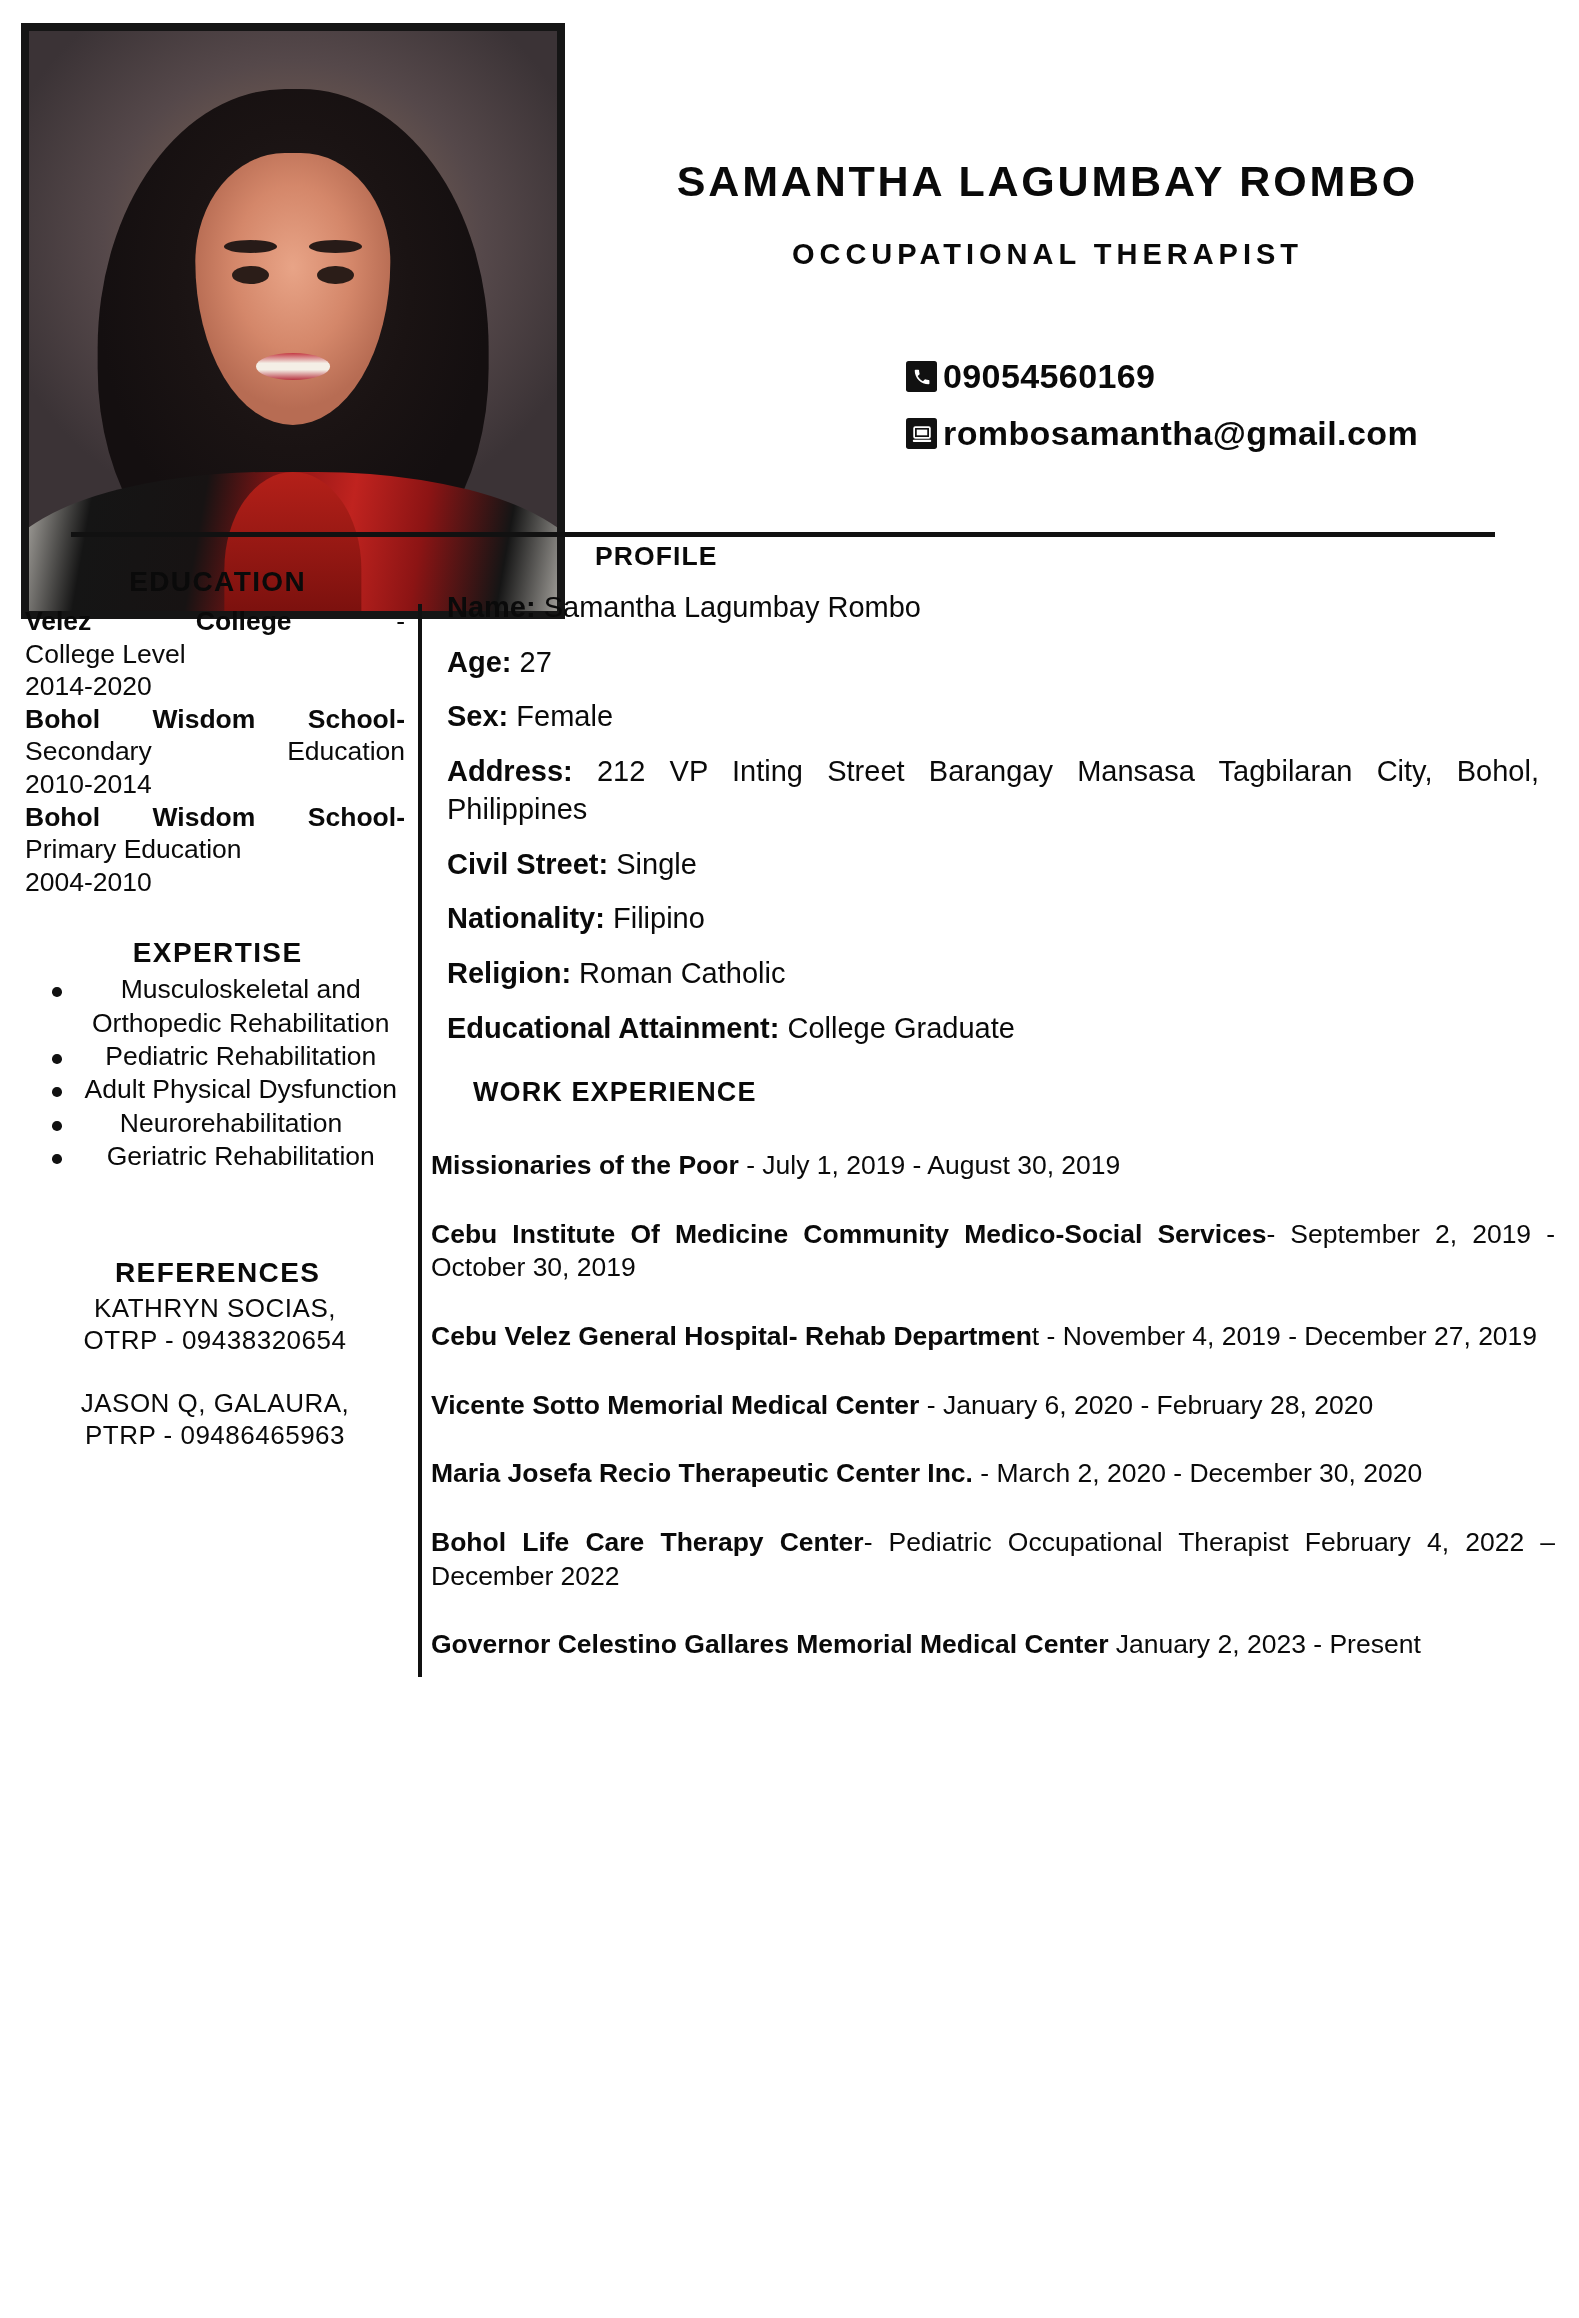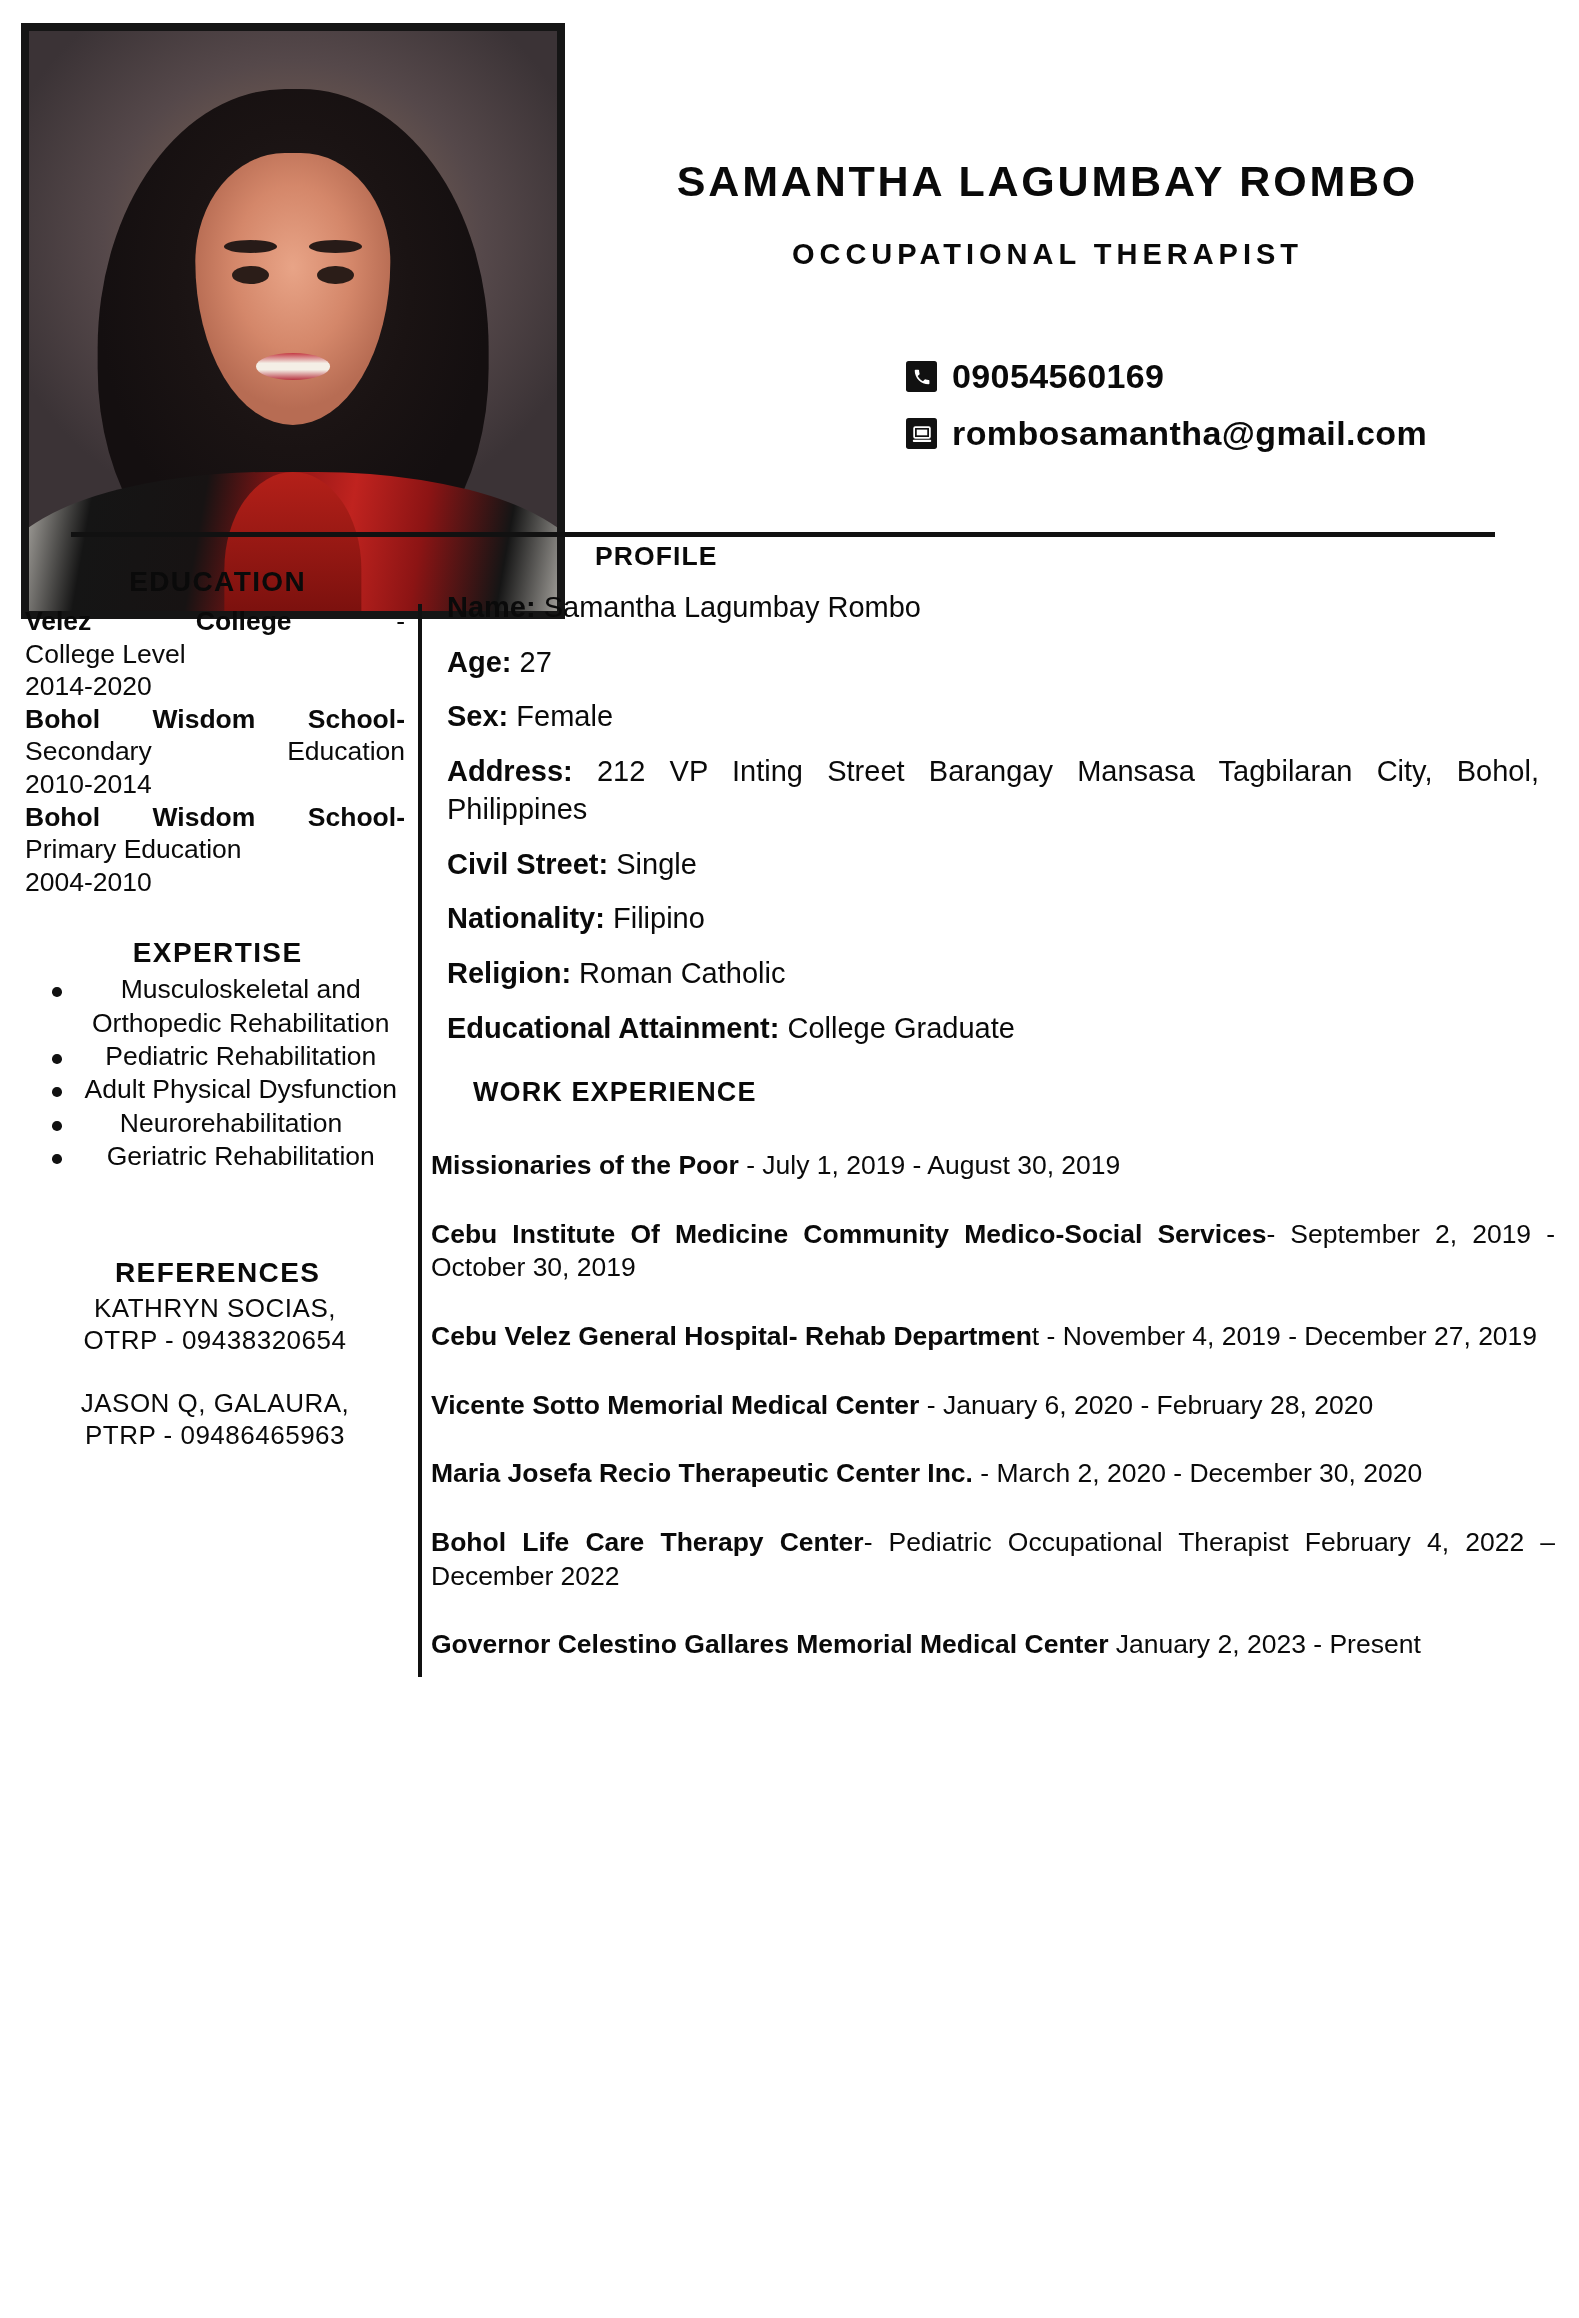--- a/index.html
+++ b/index.html
@@ -136,21 +136,21 @@
     text-align: center;
     font-weight: 700;
     font-size: 29px;
     letter-spacing: 5px;
     white-space: nowrap;
   }
   .contact-row {
     position: absolute;
     display: flex;
     align-items: center;
-    gap: 15px;
+    gap: 6px;
   }
   .contact-row.phone { left: 340px; top: 334px; }
   .contact-row.email { left: 340px; top: 391px; }
   .contact-text {
     font-weight: 700;
     font-size: 34px;
     letter-spacing: 0.4px;
     white-space: nowrap;
   }
   .ic-box {

